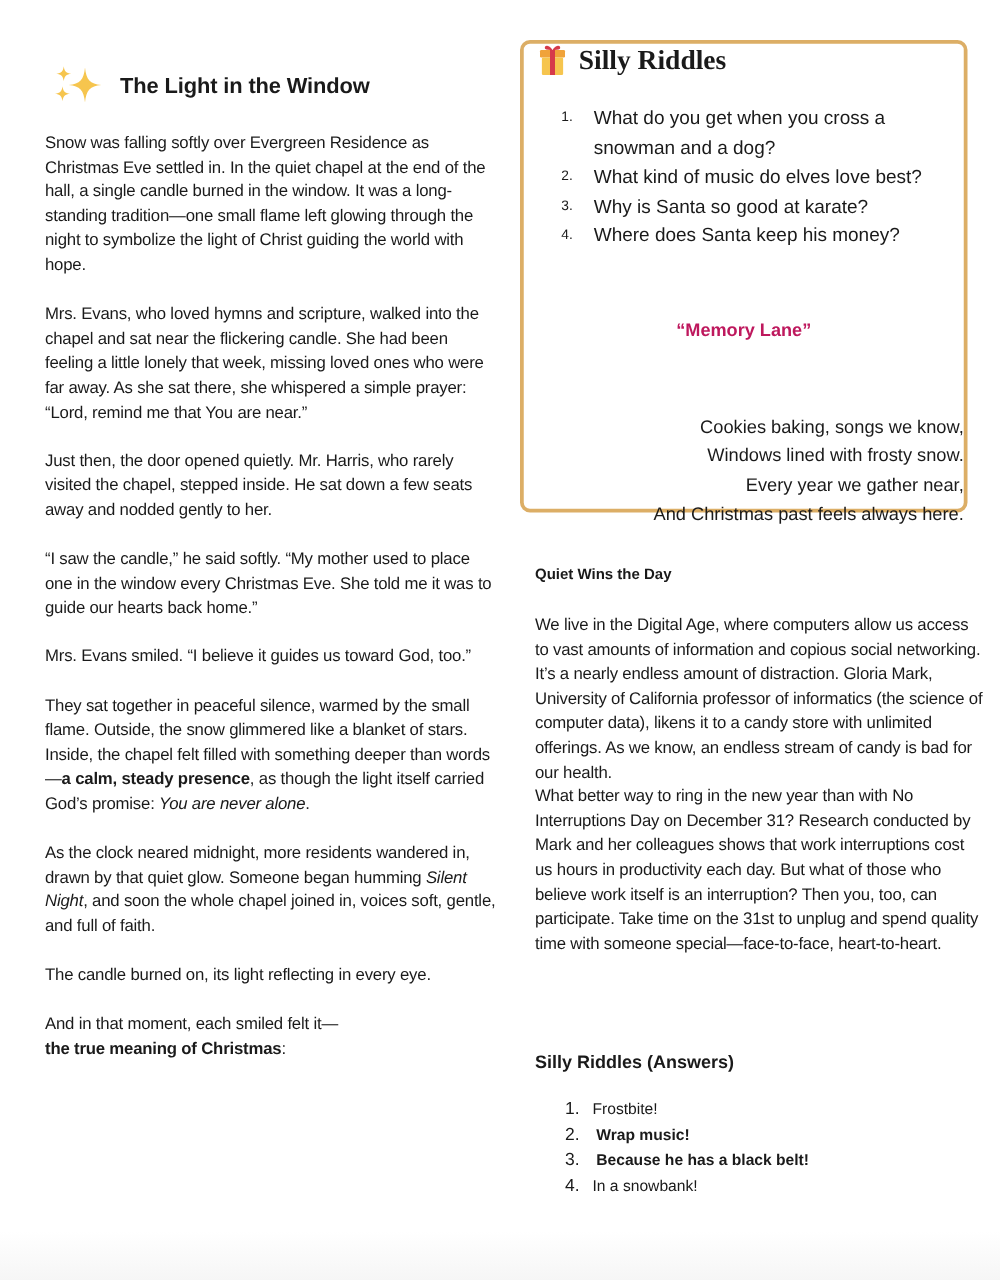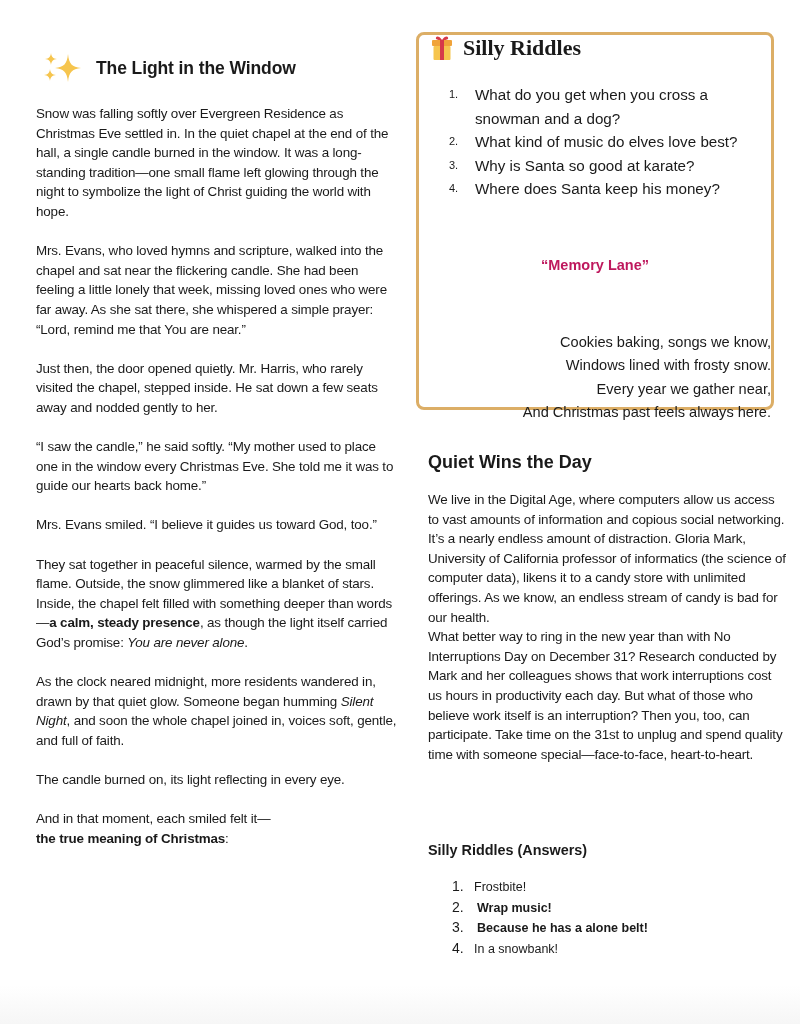--- a/index.html
+++ b/index.html
@@ -28,21 +28,21 @@
   .gift { width: 22px; height: 26px; margin-right: 10px; }
   .riddle-title { font-family: "Liberation Serif", serif; font-weight: bold; font-size: 22px; }
   .riddle-list { position: absolute; left: 30px; top: 48px; margin: 0; padding: 0; list-style: none; width: 320px; }
   .riddle-list li { display: flex; font-size: 15.2px; line-height: 23.5px; }
   .riddle-list .num { width: 26px; font-size: 11px; flex: none; }
   .poem-title { position: absolute; left: 0; right: 0; top: 222px; text-align: center;
     color: #2c4a7c; font-weight: bold; font-size: 14.5px; }
   .poem { position: absolute; left: 0; right: 0; top: 268px; text-align: right;
     font-size: 14.6px; line-height: 23.4px; margin-top: 28px; }
 
-  .quiet-title { position: absolute; left: 12px; top: 420px; font-size: 18px; font-weight: bold; text-align: right; }
+  .quiet-title { position: absolute; left: 12px; top: 420px; font-size: 12px; font-weight: bold; text-align: right; }
   .quiet-body { position: absolute; left: 12px; top: 458px; width: 360px; }
   .quiet-body p { margin: 0; }
   .answers-title { position: absolute; left: 12px; top: 810px; font-size: 14.4px; font-weight: bold; }
   .answers-list { position: absolute; left: 36px; top: 845px; margin: 0; padding: 0; list-style: none; }
   .answers-list li { display: flex; align-items: baseline; line-height: 19.5px; font-size: 12.5px; }
   .answers-list .num { width: 22px; font-size: 14px; flex: none; }
   .answers-list li.i2 .txt, .answers-list li.i3 .txt { margin-left: 3px; font-weight: bold; }
 </style>
 </head>
 <body>
@@ -120,20 +120,20 @@
     <li class="i1">
         <span class="num">1.</span>
         <span class="txt">Frostbite!</span>
       </li>
     <li class="i2">
         <span class="num">2.</span>
         <span class="txt">Wrap music!</span>
       </li>
     <li class="i3">
         <span class="num">3.</span>
-        <span class="txt">Because he has a alone belt!</span>
+        <span class="txt">Because he has a black belt!</span>
       </li>
     <li class="i4">
         <span class="num">4.</span>
         <span class="txt">In a snowbank!</span>
       </li>
   </ol>
 </div>
 
 </body></html>

